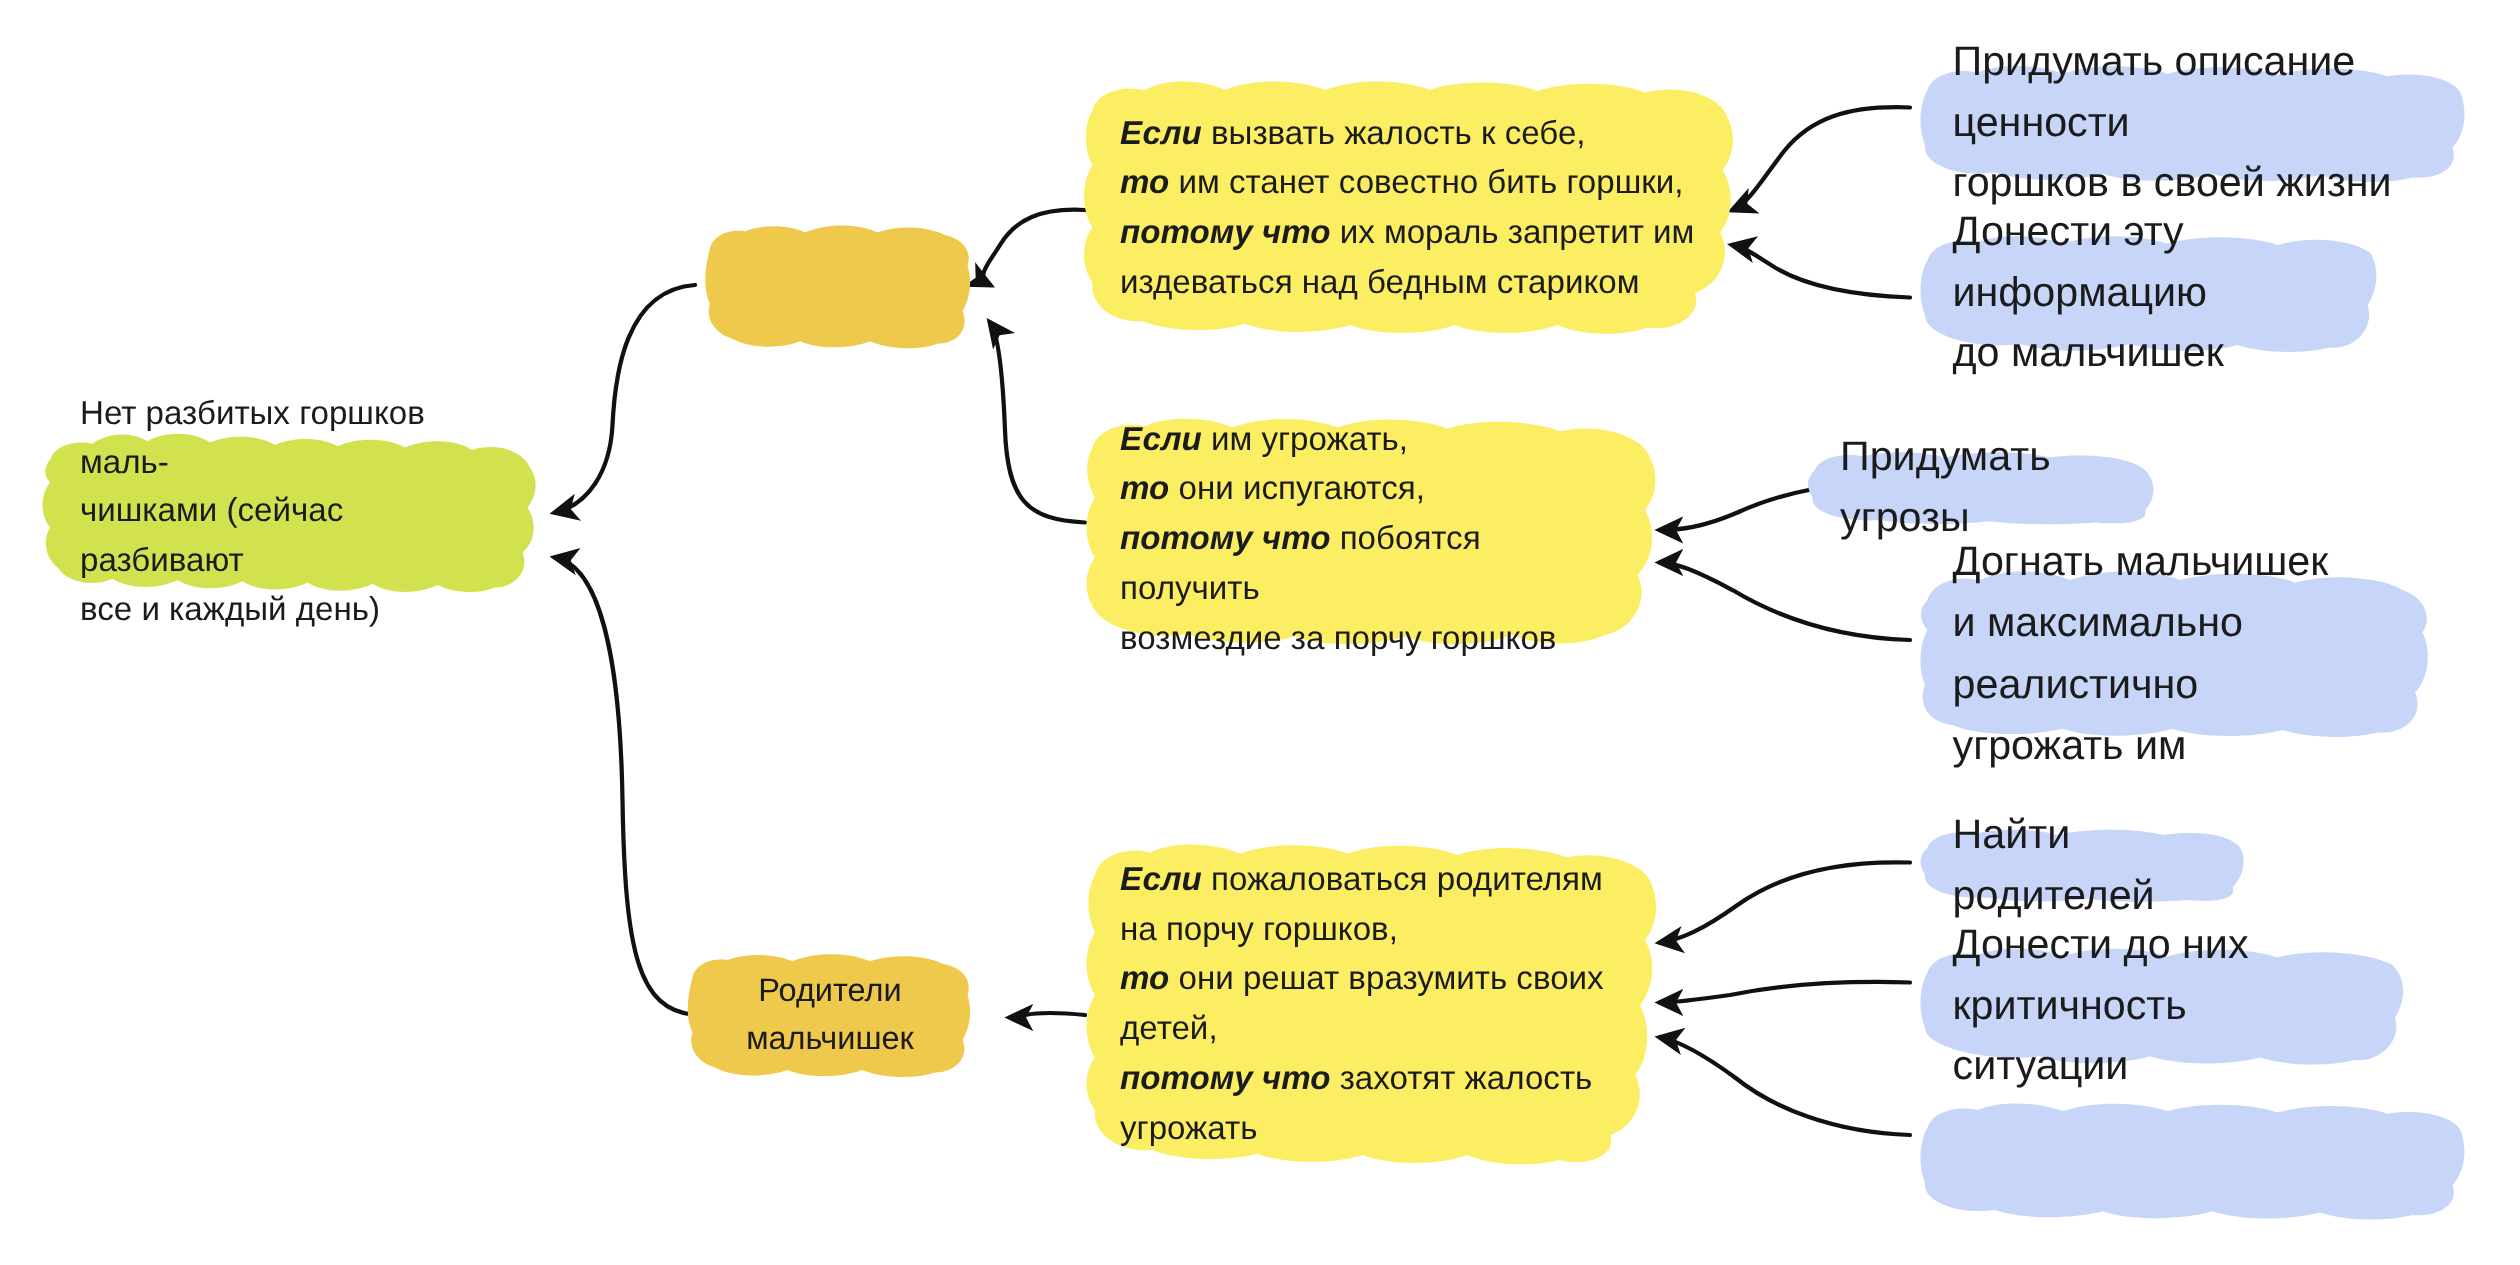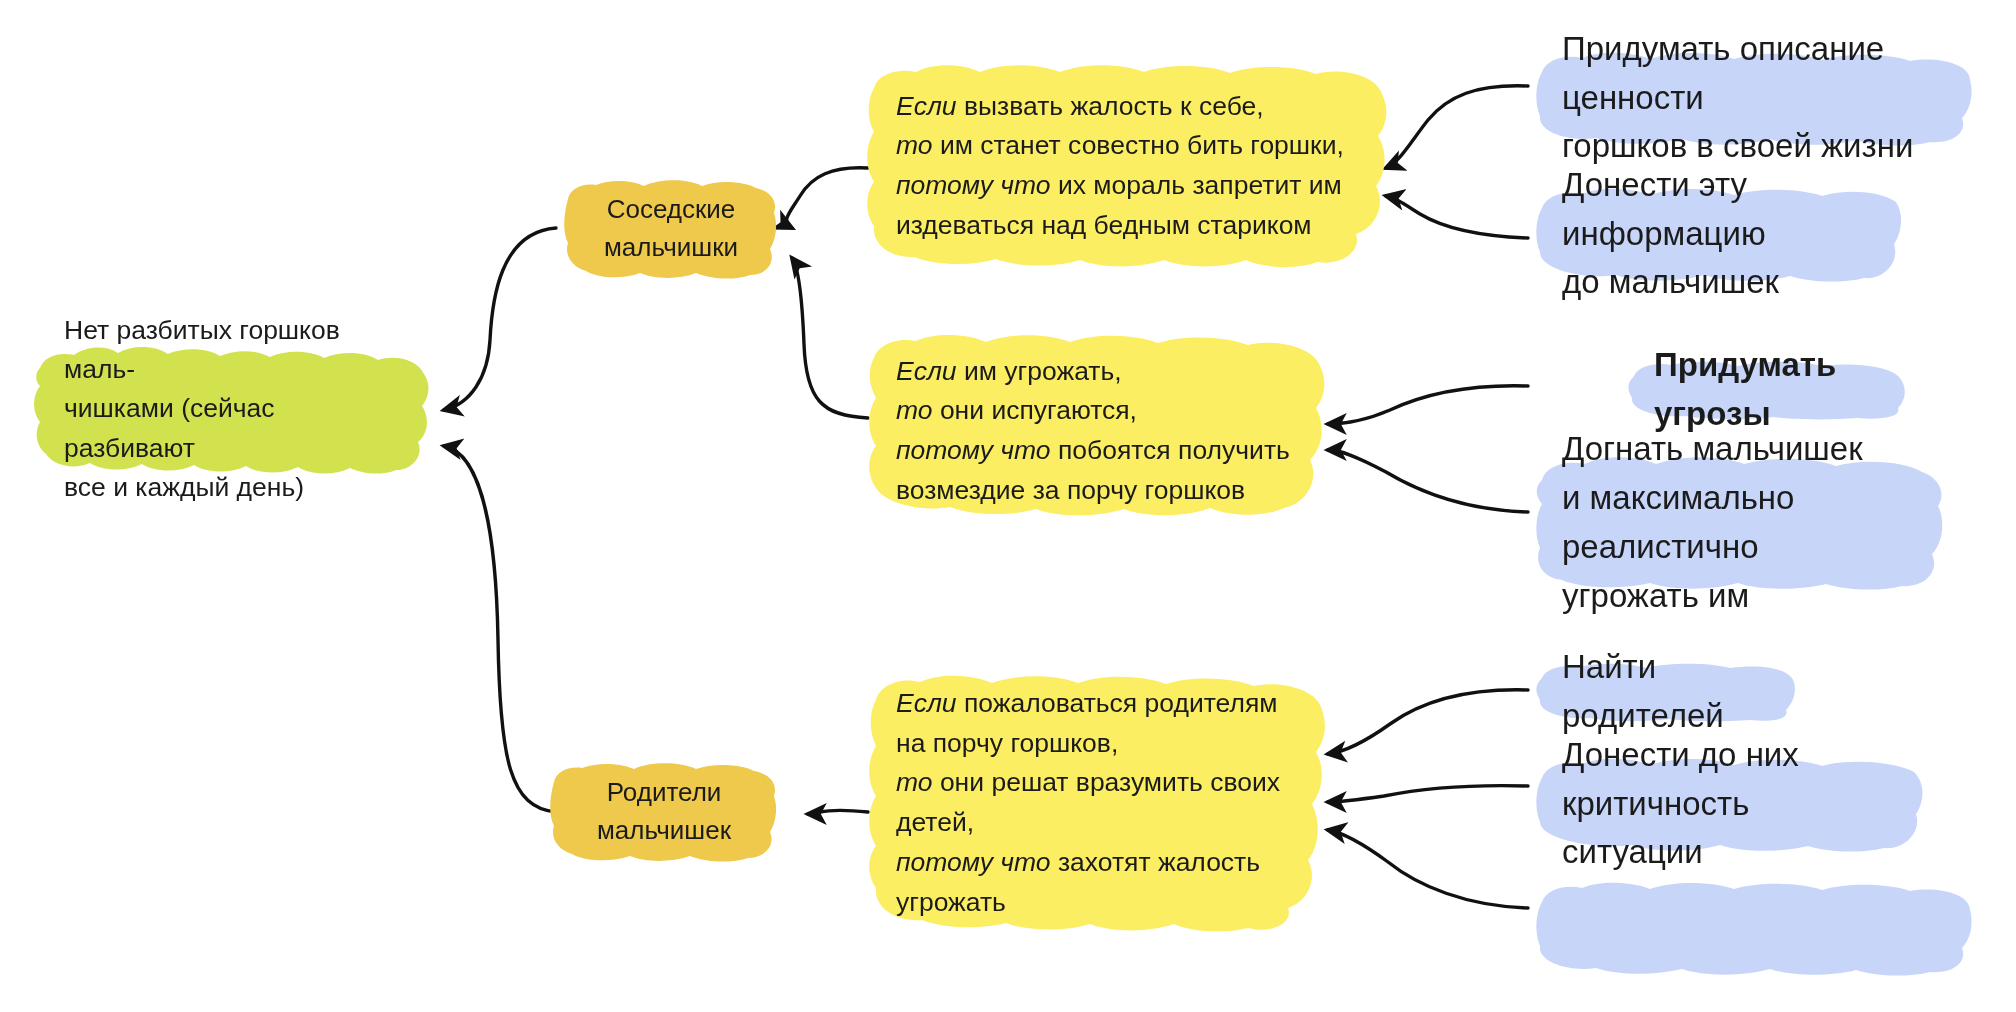--- a/index.html
+++ b/index.html
@@ -79,38 +79,38 @@
   
   .n-hyp {
     padding: 14px 30px 14px 34px;
   }
   .n-hyp .txt {
     font-size: 26.5px;
     color: #1b1b1b;
     line-height: 1.50;
   }
   .n-hyp .txt b {
-    font-weight: 400;
+    font-weight: 700;
     font-style: italic;
   }
   .n-hyp-1 { left: 862px; top: 62px;  width: 530px; height: 208px; }
   .n-hyp-2 { left: 862px; top: 332px; width: 468px; height: 198px; }
   .n-hyp-3 { left: 862px; top: 672px; width: 468px; height: 262px; }
   
   .n-task {
     padding: 12px 26px 12px 28px;
   }
   .n-task .txt {
     font-size: 33px;
     color: #1b1b1b;
     line-height: 1.48;
   }
   .n-task-1 { left: 1534px; top: 50px;  width: 440px; height: 96px; }
   .n-task-2 { left: 1534px; top: 186px; width: 370px; height: 96px; }
-  .n-task-3 { left: 1626px; top: 360px; width: 282px; height: 60px; font-weight: bold; }
+  .n-task-3 { left: 1444px; top: 360px; width: 282px; height: 60px; }
   .n-task-4 { left: 1534px; top: 454px; width: 410px; height: 138px; align-items: center; }
   .n-task-5 { left: 1534px; top: 662px; width: 262px; height: 60px; }
   .n-task-6 { left: 1534px; top: 756px; width: 392px; height: 96px; }
   .n-task-7 { left: 1534px; top: 880px; width: 440px; height: 96px; }
 </style>
 </head>
 <body>
 
 <div id="canvas">
 
@@ -156,22 +156,20 @@
 все и каждый день)</div>
   </div>
 
   <div class="node n-actor n-actor-1">
     <svg class="blob" viewBox="0 0 218 104" preserveAspectRatio="none" xmlns="http://www.w3.org/2000/svg">
       <path fill="#eec94b" d="M6,22 C8,12 20,6 34,8 C48,2 70,3 82,9 C100,1 126,2 140,9
         C156,3 180,4 194,11 C208,14 216,24 212,36 C216,48 214,62 208,72
         C214,86 204,98 188,98 C172,104 148,102 134,96 C116,103 92,102 78,96
         C60,103 36,101 24,94 C10,90 2,78 6,66 C0,54 2,36 6,22 Z"></path>
     </svg>
-    <div class="txt">Соседские
-мальчишки</div>
   </div>
 
   <div class="node n-actor n-actor-2">
     <svg class="blob" viewBox="0 0 232 104" preserveAspectRatio="none" xmlns="http://www.w3.org/2000/svg">
       <path fill="#eec94b" d="M6,22 C8,12 20,6 34,8 C50,2 72,3 86,9 C104,1 132,2 148,9
         C166,3 192,4 206,11 C222,14 230,24 226,36 C230,48 228,62 222,72
         C228,86 216,98 200,98 C182,104 156,102 142,96 C122,103 96,102 82,96
         C62,103 36,101 24,94 C10,90 2,78 6,66 C0,54 2,36 6,22 Z"></path>
     </svg>
     <div class="txt">Родители

